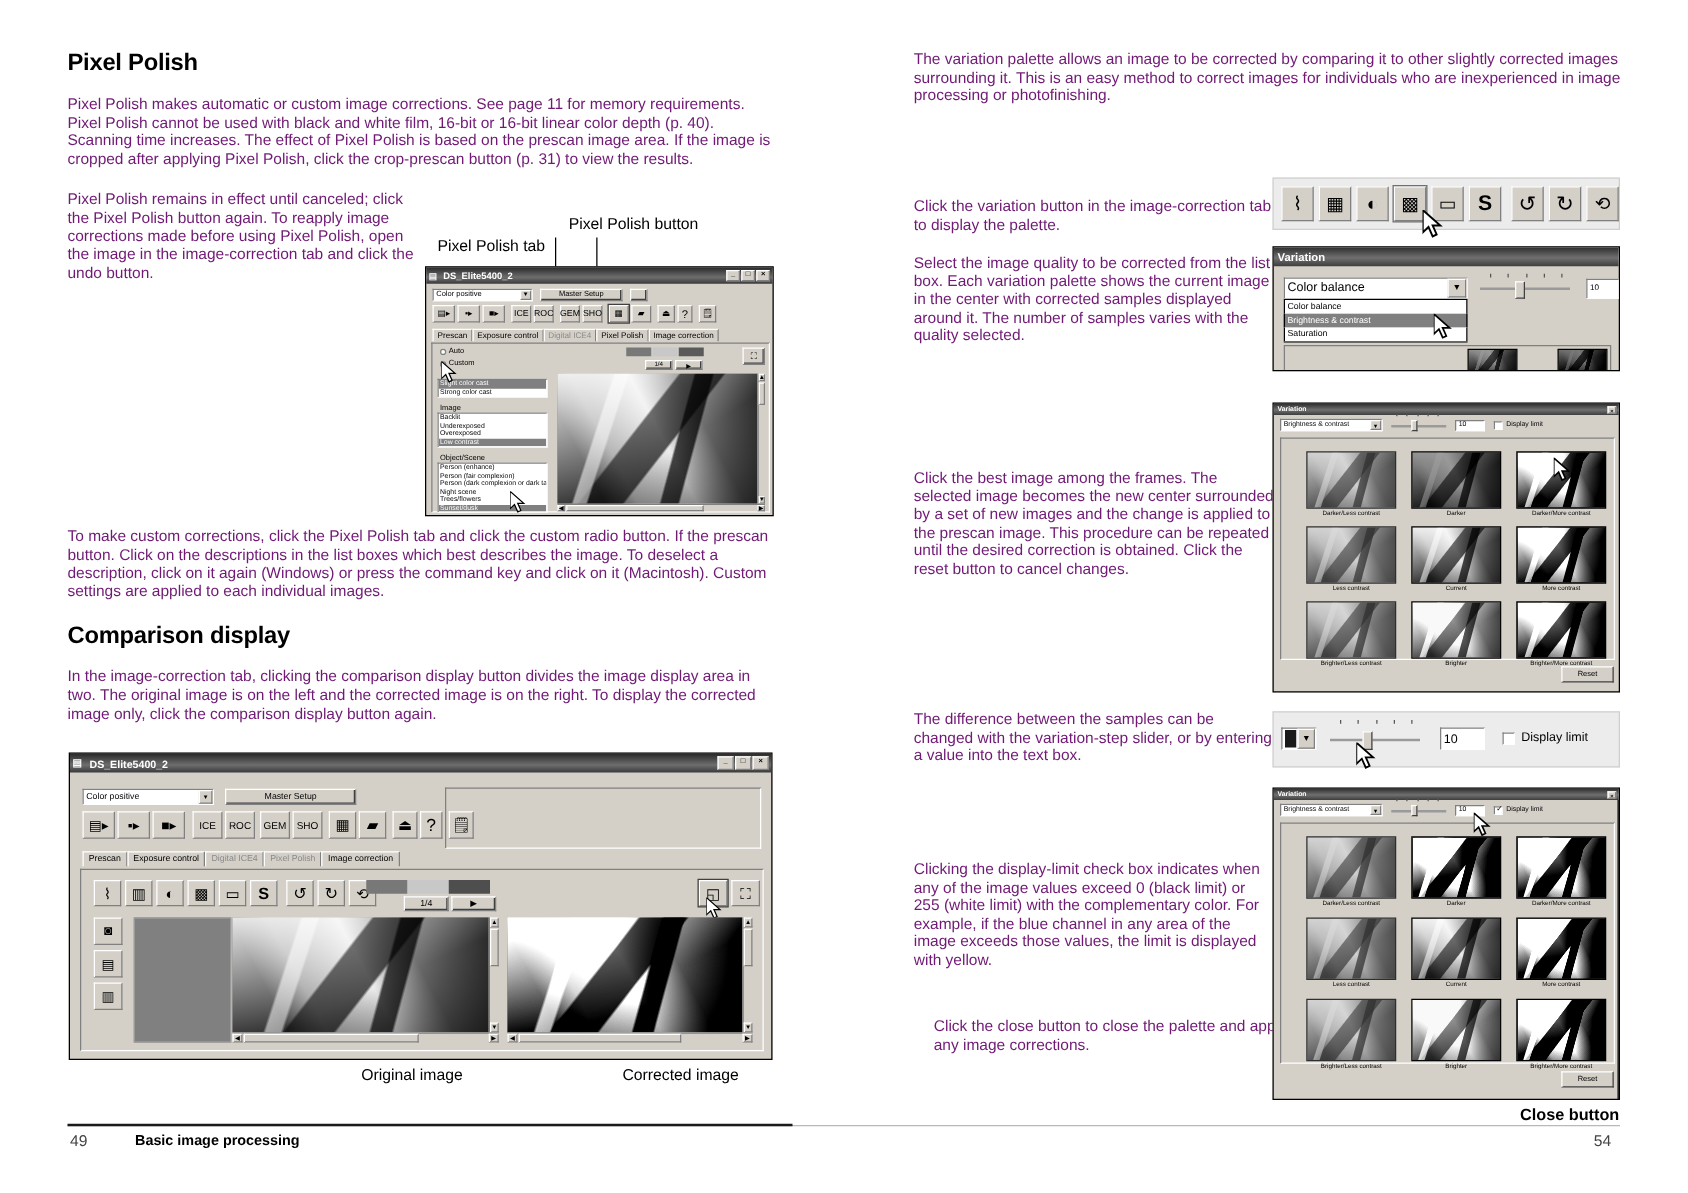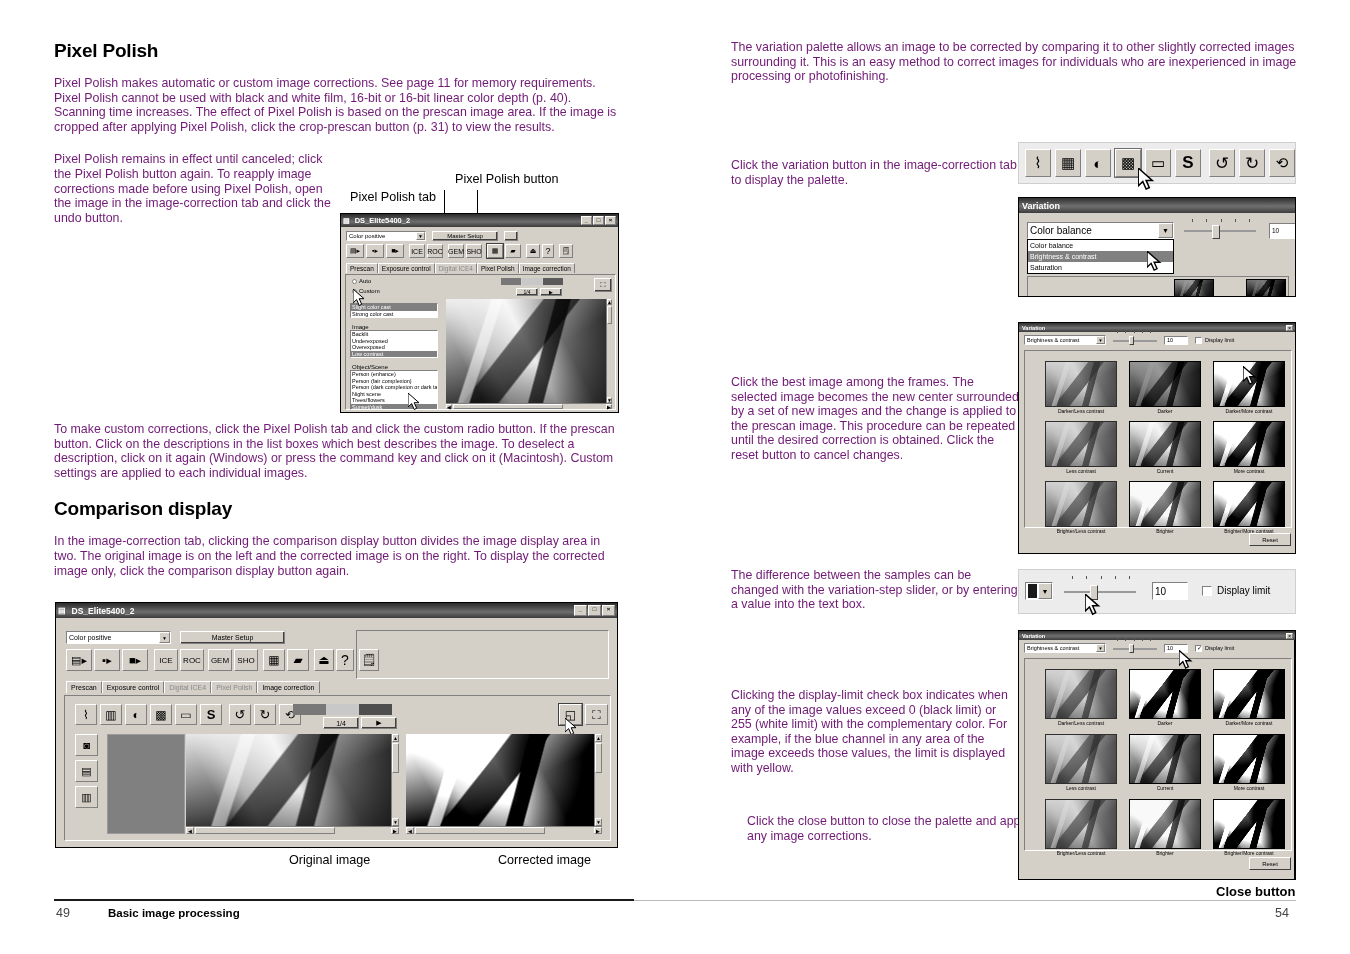--- a/index.html
+++ b/index.html
@@ -476,20 +476,21 @@
     </div>
   </div>
 
   <div style="position:absolute; left:289px; top:853px;" class="cap">Original image</div>
   <div style="position:absolute; left:498px; top:853px;" class="cap">Corrected image</div>
 
   <div class="col-right">
     <p class="body" style="width:570px">The variation palette allows an image to be corrected by comparing it to other slightly corrected images surrounding it. This is an easy method to correct images for individuals who are inexperienced in image processing or photofinishing.</p>
   </div>
   <p class="body narrow" style="position:absolute; left:731px; top:158px; margin:0;">Click the variation button in the image-correction tab to display the palette.</p>
+  <p class="body narrow" style="position:absolute; left:731px; top:203px; margin:0;">Select the image quality to be corrected from the list box. Each variation palette shows the current image in the center with corrected samples displayed around it. The number of samples varies with the quality selected.</p>
   <p class="body narrow" style="position:absolute; left:731px; top:375px; margin:0;">Click the best image among the frames. The selected image becomes the new center surrounded by a set of new images and the change is applied to the prescan image. This procedure can be repeated until the desired correction is obtained. Click the reset button to cancel changes.</p>
   <p class="body narrow" style="position:absolute; left:731px; top:568px; margin:0;">The difference between the samples can be changed with the variation-step slider, or by entering a value into the text box.</p>
   <p class="body narrow" style="position:absolute; left:731px; top:688px; margin:0;">Clicking the display-limit check box  indicates when any of the image values exceed 0 (black limit) or 255 (white limit) with the complementary color. For example, if the blue channel in any area of the image exceeds those values, the limit is displayed with yellow.</p>
   <p class="body narrow" style="position:absolute; left:731px; top:798px; margin:16px;">Click the close button to close the palette and apply any image corrections.</p>
 
   <div style="position:absolute; left:1018px; top:142px; width:278px; height:42px; background:#ececec; border:1px solid #cfcfcf; display:flex; align-items:center; padding-left:6px; gap:4px;">
     <div class="tbtn" style="width:30px;height:28px;font-size:15px;">⌇</div>
     <div class="tbtn" style="width:30px;height:28px;font-size:15px;">▦</div>
     <div class="tbtn" style="width:30px;height:28px;font-size:15px;">◐</div>
     <div class="tbtn" style="width:30px;height:28px;font-size:15px; outline:1px solid #6e6e6e;">▩</div>

